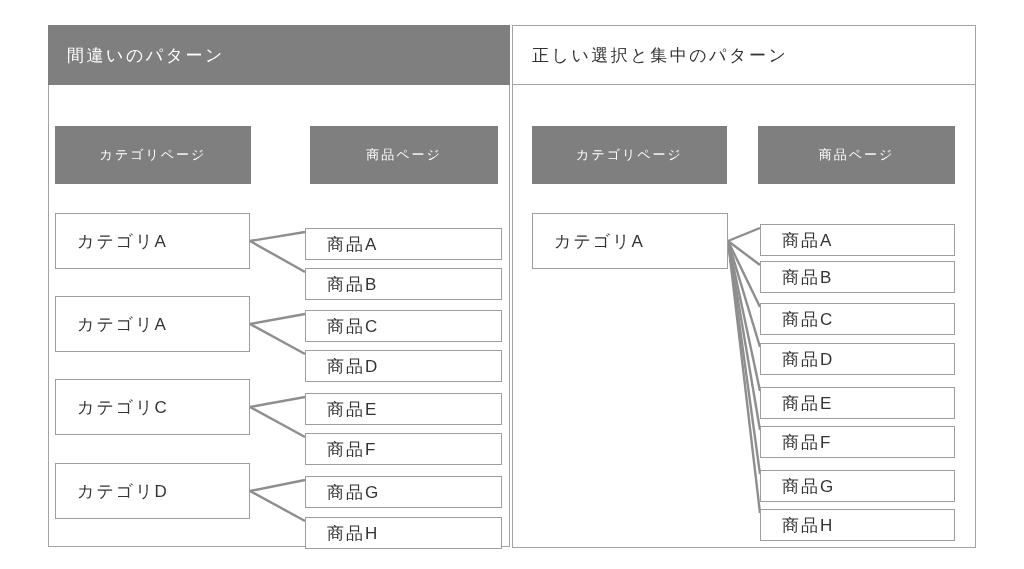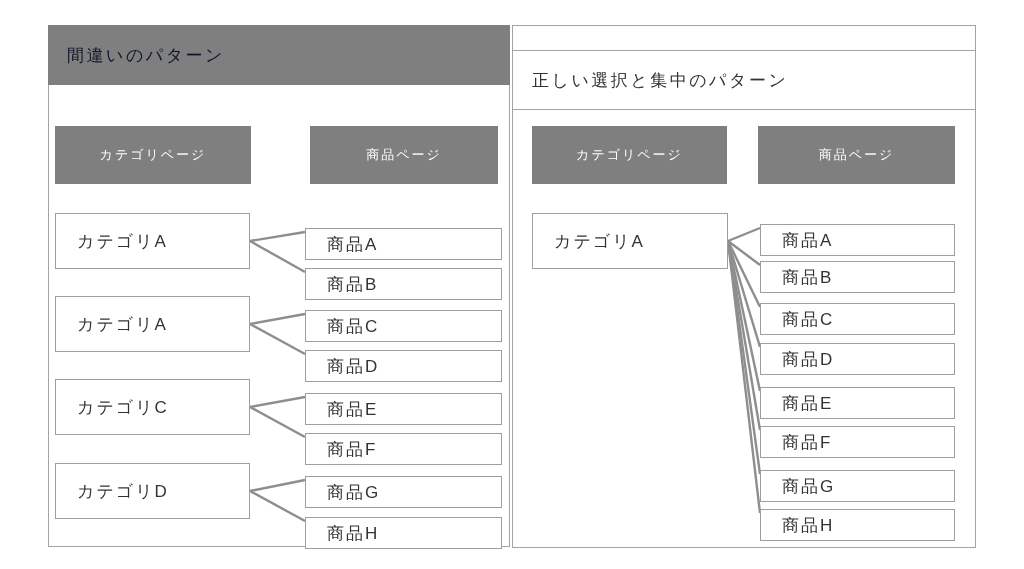--- a/index.html
+++ b/index.html
@@ -6,23 +6,23 @@
   .stage{
     position:relative;width:1024px;height:569px;background:#ffffff;overflow:hidden;
     font-family:"Liberation Sans","DejaVu Sans",sans-serif;
   }
   #connectors{position:absolute;left:0;top:0;width:1024px;height:569px;z-index:1;pointer-events:none;}
   .panel{position:absolute;border:1px solid #a3a3a3;background:#ffffff;z-index:0;}
   .panel-l{left:48px;top:25px;width:460px;height:520px;}
   .panel-r{left:512px;top:25px;width:462px;height:521px;}
   .titlebar{position:absolute;z-index:2;box-sizing:border-box;display:flex;align-items:center;
     font-size:17px;letter-spacing:2.5px;padding-left:19px;}
-  .titlebar-l{left:48px;top:25px;width:462px;height:60px;background:#7f7f7f;color:#0f172a;}
+  .titlebar-l{left:48px;top:25px;width:462px;height:60px;background:#7f7f7f;color:#ffffff;}
   .titlebar-r{left:512px;top:25px;width:464px;height:60px;background:#ffffff;color:#333333;
-    border:1px solid #a3a3a3;box-sizing:border-box;margin-top:25px;}
+    border:1px solid #a3a3a3;box-sizing:border-box;}
   .colhead{position:absolute;z-index:2;background:#7f7f7f;color:#ffffff;display:flex;
     align-items:center;justify-content:center;font-size:13px;letter-spacing:2px;}
   .box{position:absolute;z-index:2;background:#ffffff;border:1px solid #9e9e9e;color:#333333;
     display:flex;align-items:center;font-size:17px;letter-spacing:2px;padding-left:21px;box-sizing:content-box;}
   .cat{width:171px;height:54px;}
   .prod{width:174px;height:30px;margin-top:12px;}
   .cat-l{left:55px;width:172px;}
   .prod-l{left:305px;width:174px;}
   .cat-r{left:532px;width:173px;}
   .prod-r{left:760px;width:172px;}

